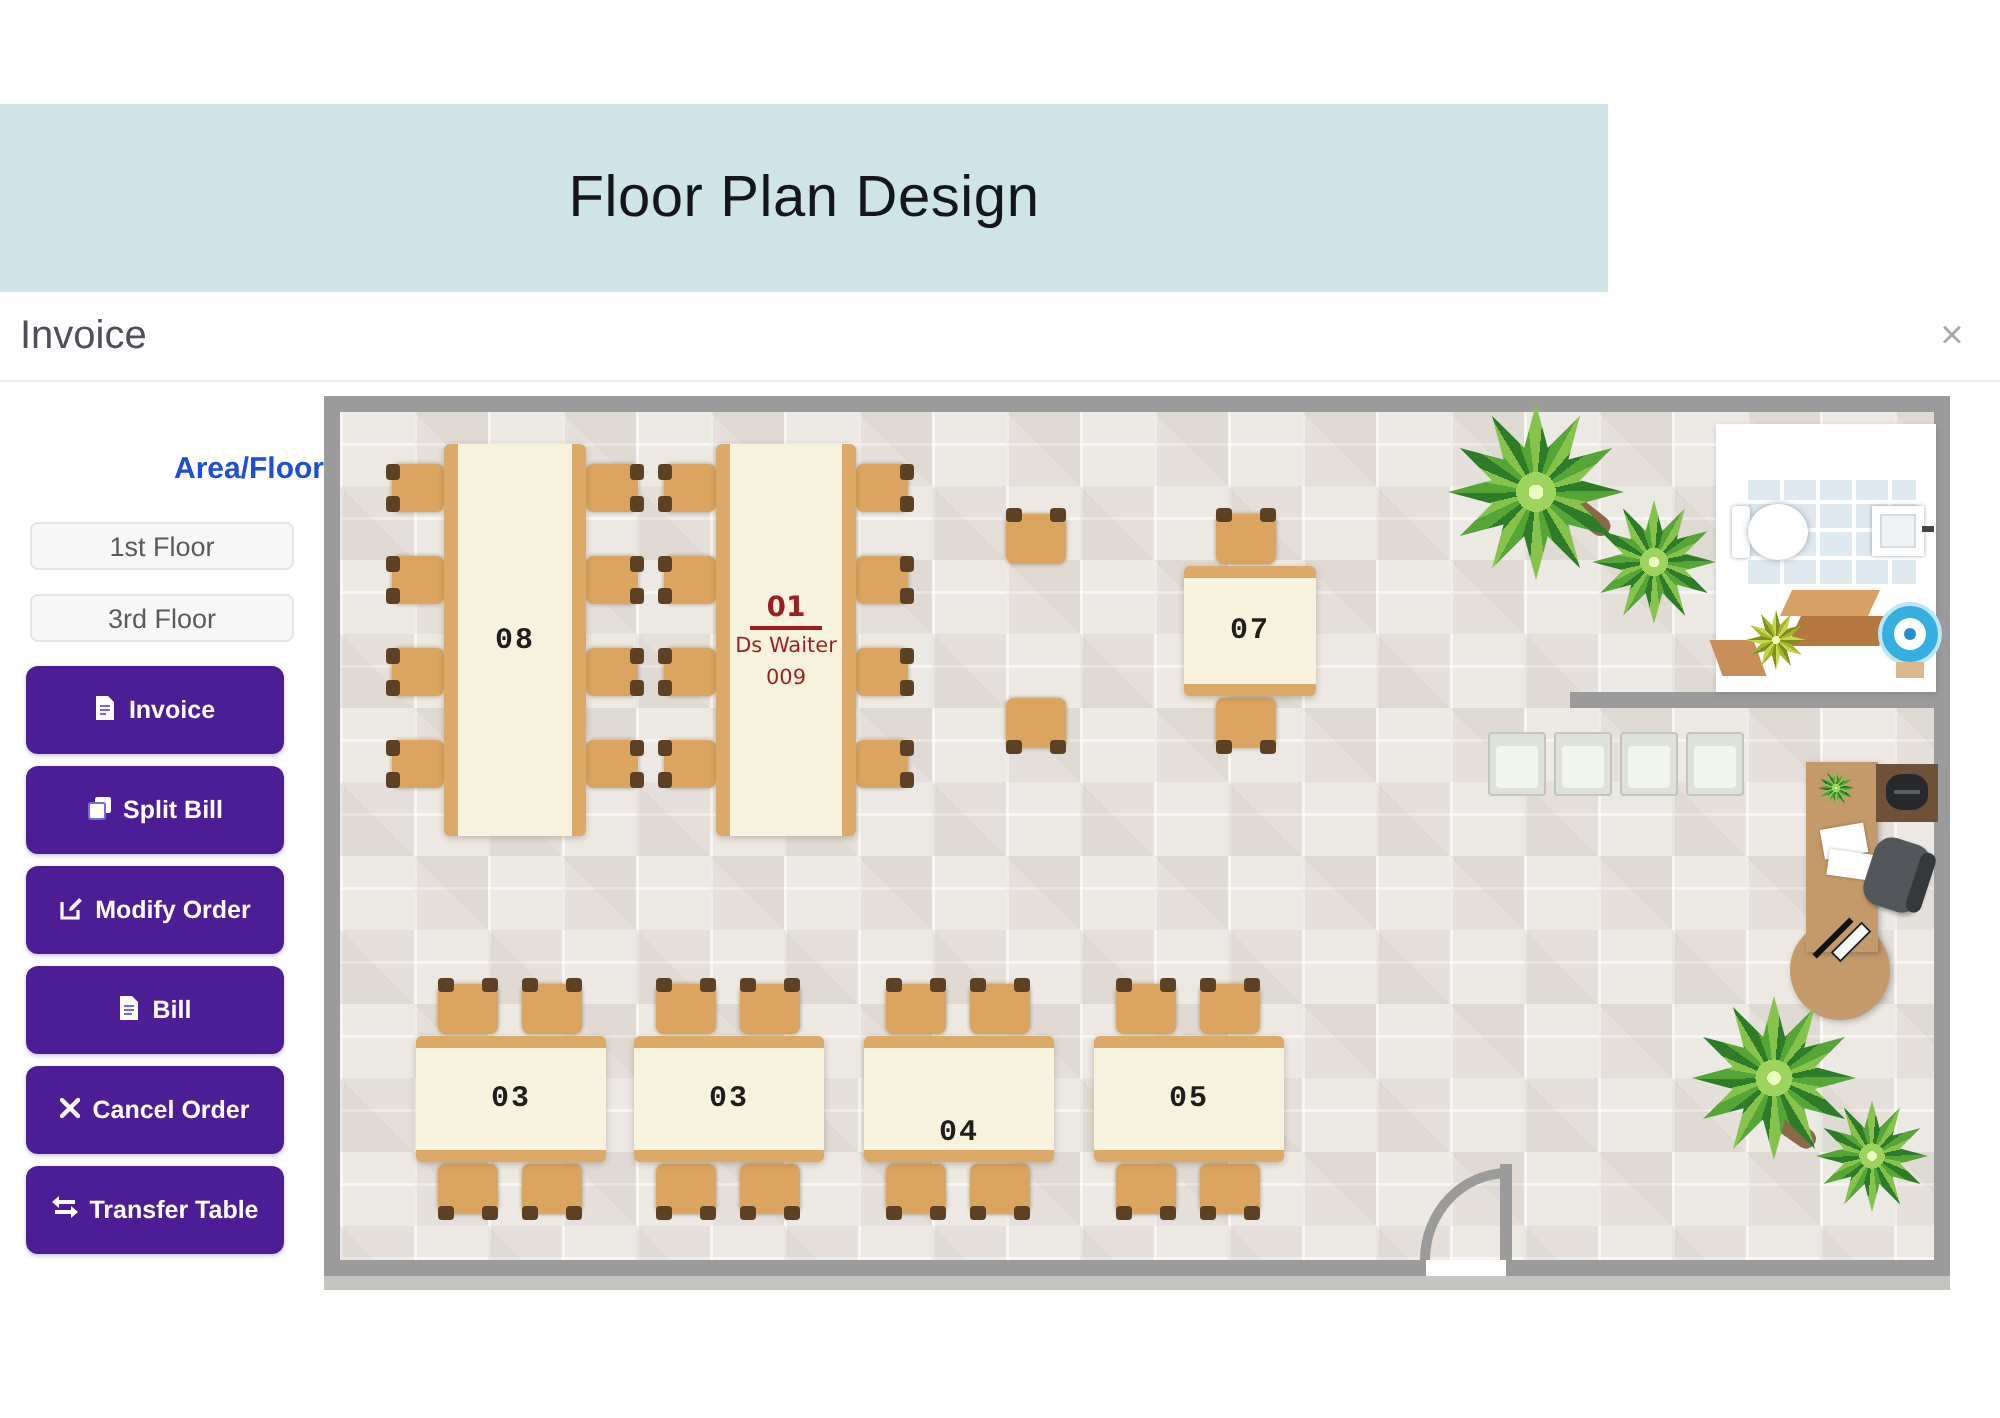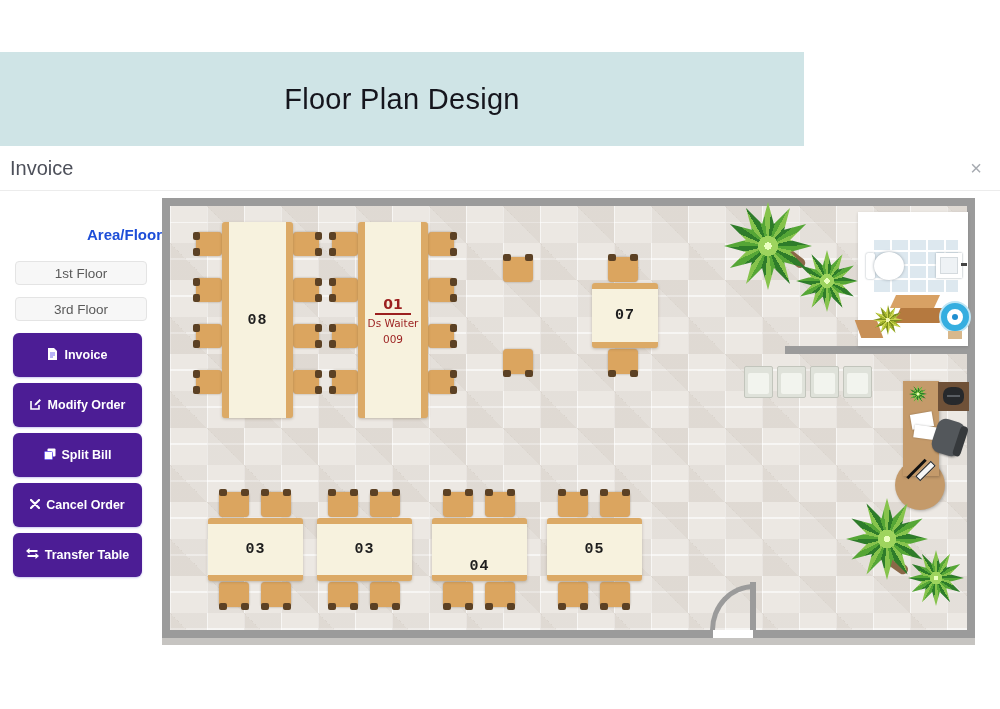--- a/index.html
+++ b/index.html
@@ -131,31 +131,38 @@
 
     <button class="action-btn">
       <span><svg width="11" height="12" viewBox="0 0 11 12">
             <path d="M1 0h6l3 3v9H1z" fill="#fff"></path>
             <path d="M3 5h5M3 7h5M3 9h3" stroke="#7568f0" stroke-width="1"></path>
           </svg></span>
       <span>Invoice</span>
     </button>
     <button class="action-btn">
       <span><svg width="12" height="12" viewBox="0 0 12 12">
+            <rect x="3.5" y="0.5" width="8" height="8" rx="1" fill="#fff"></rect>
+            <rect x="0.5" y="3.5" width="8" height="8" rx="1" fill="#fff" stroke="#7568f0" stroke-width="1"></rect>
+          </svg></span>
+      <span>Split Bill</span>
+    </button>
+    <button class="action-btn">
+      <span><svg width="12" height="12" viewBox="0 0 12 12">
             <path d="M1 3v8h8V7" fill="none" stroke="#fff" stroke-width="1.6"></path>
             <path d="M4.5 7.5l1.8-.4L11 2.4 9.6 1 4.9 5.7z" fill="#fff"></path>
           </svg></span>
       <span>Modify Order</span>
     </button>
     <button class="action-btn">
-      <span><svg width="12" height="12" viewBox="0 0 12 12">
-            <rect x="3.5" y="0.5" width="8" height="8" rx="1" fill="#fff"></rect>
-            <rect x="0.5" y="3.5" width="8" height="8" rx="1" fill="#fff" stroke="#7568f0" stroke-width="1"></rect>
-          </svg></span>
-      <span>Split Bill</span>
+      <span><svg width="11" height="12" viewBox="0 0 11 12">
+            <path d="M1 0h6l3 3v9H1z" fill="#fff"></path>
+            <path d="M3 5h5M3 7h5M3 9h4" stroke="#7568f0" stroke-width="1"></path>
+          </svg></span>
+      <span>Bill</span>
     </button>
     <button class="action-btn">
       <span><svg width="10" height="10" viewBox="0 0 10 10">
             <path d="M1 1l8 8M9 1l-8 8" stroke="#fff" stroke-width="2.2" stroke-linecap="round"></path>
           </svg></span>
       <span>Cancel Order</span>
     </button>
     <button class="action-btn">
       <span><svg width="13" height="11" viewBox="0 0 13 11">
             <path d="M3.5 0L0 3l3.5 3V4h8V2h-8zM9.5 5L13 8l-3.5 3V9h-8V7h8z" fill="#fff"></path>

